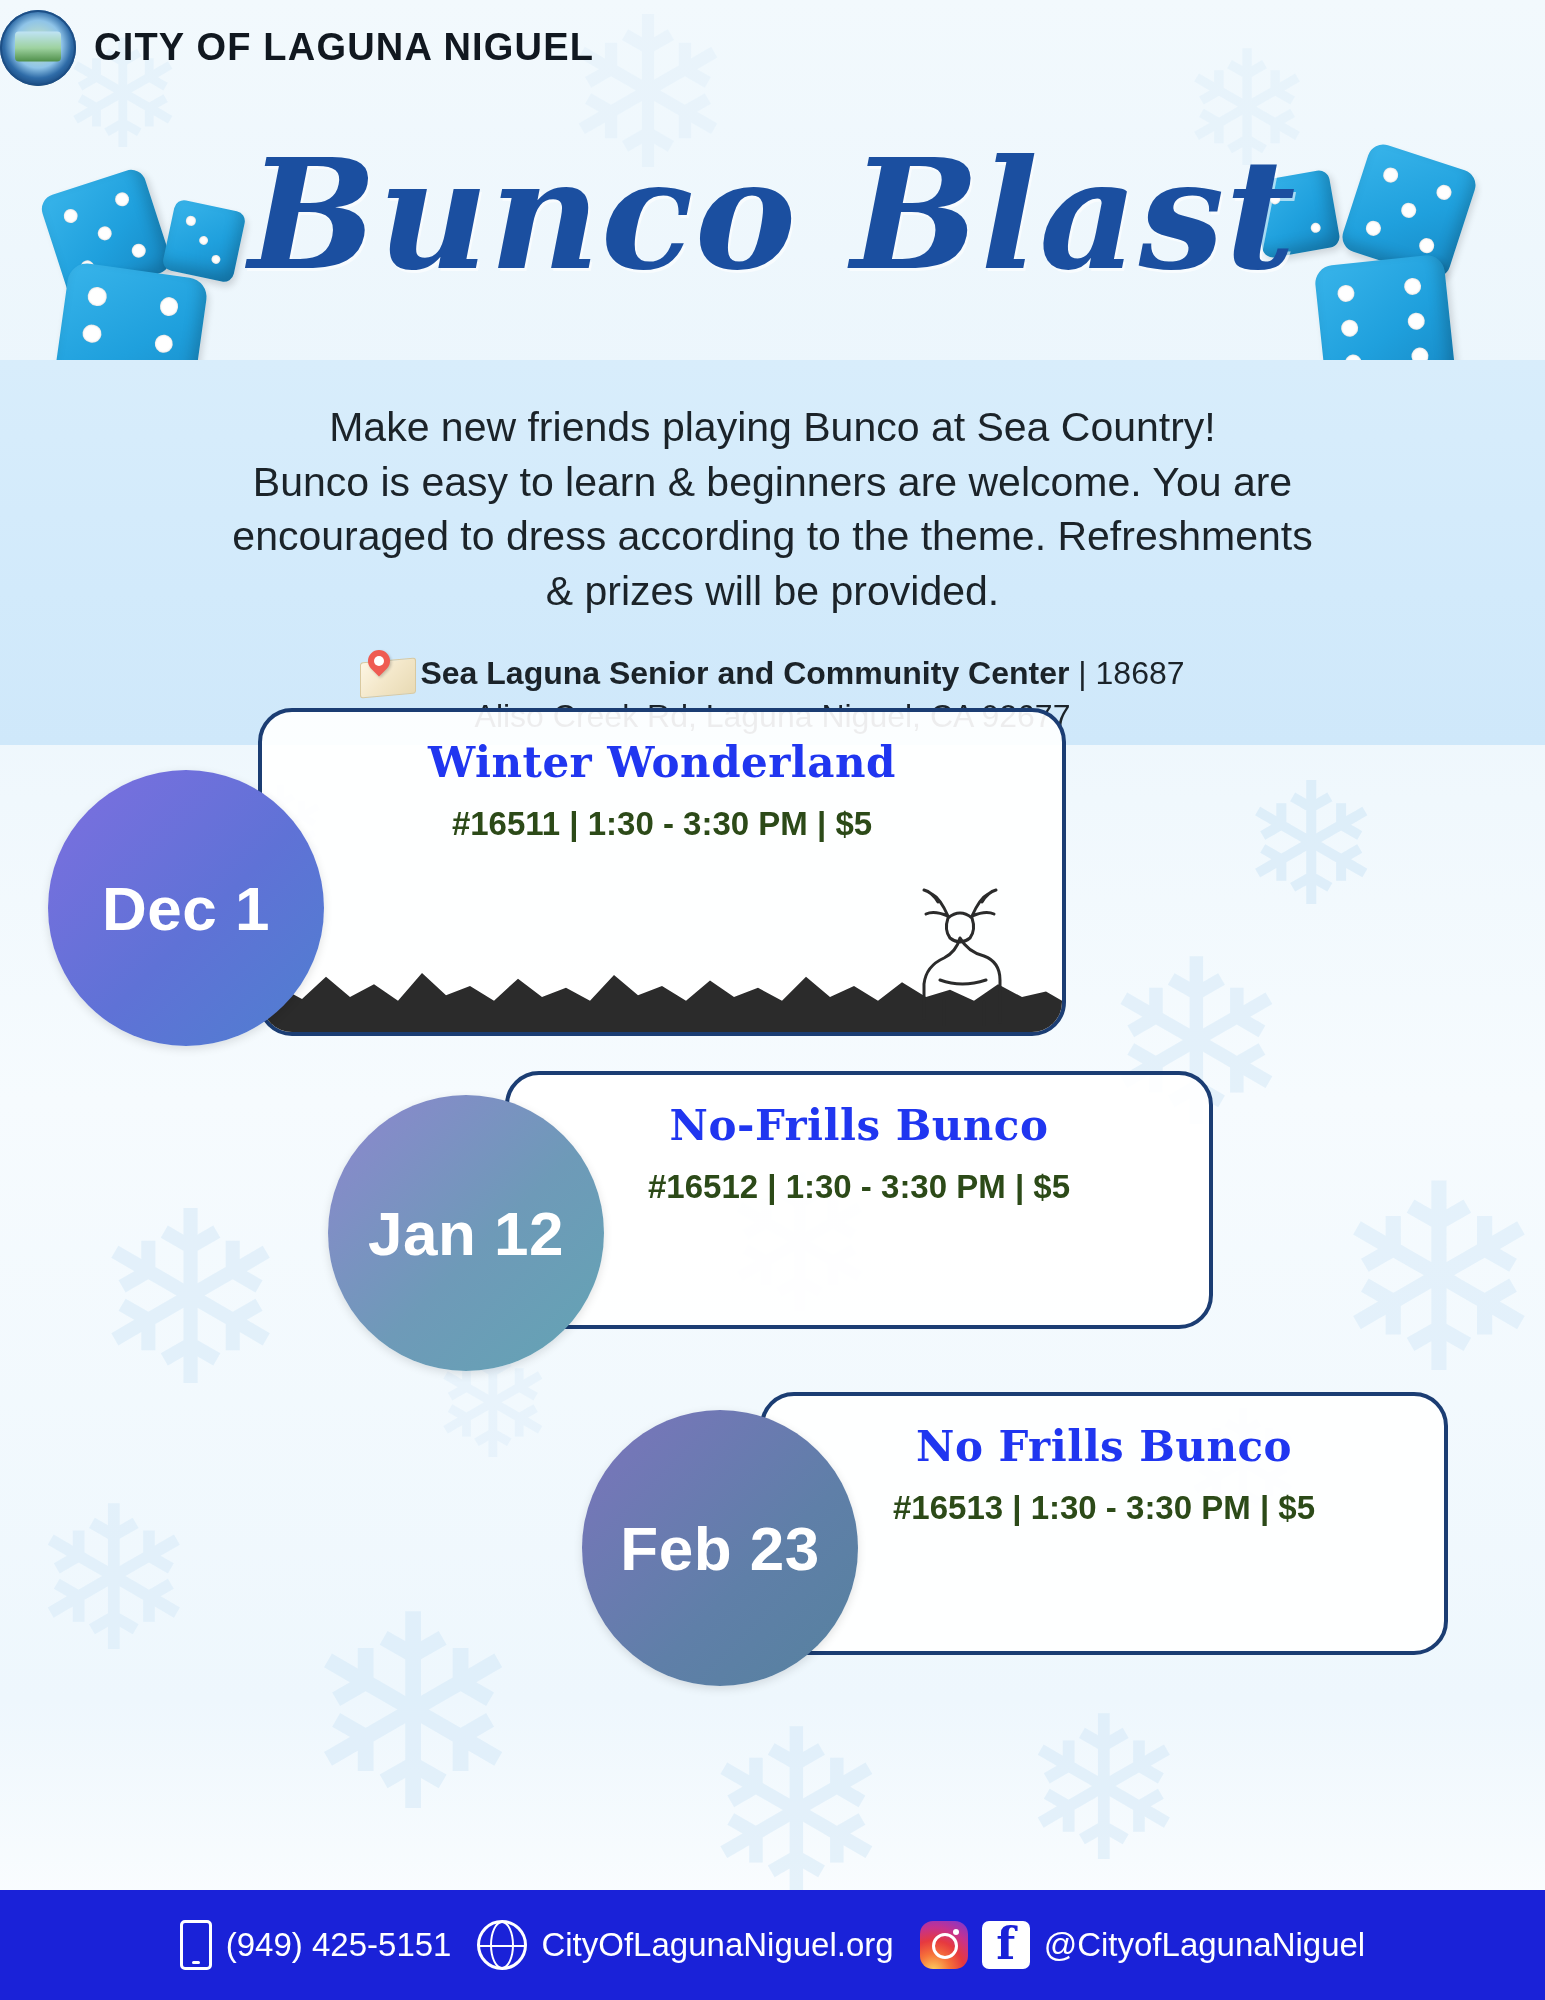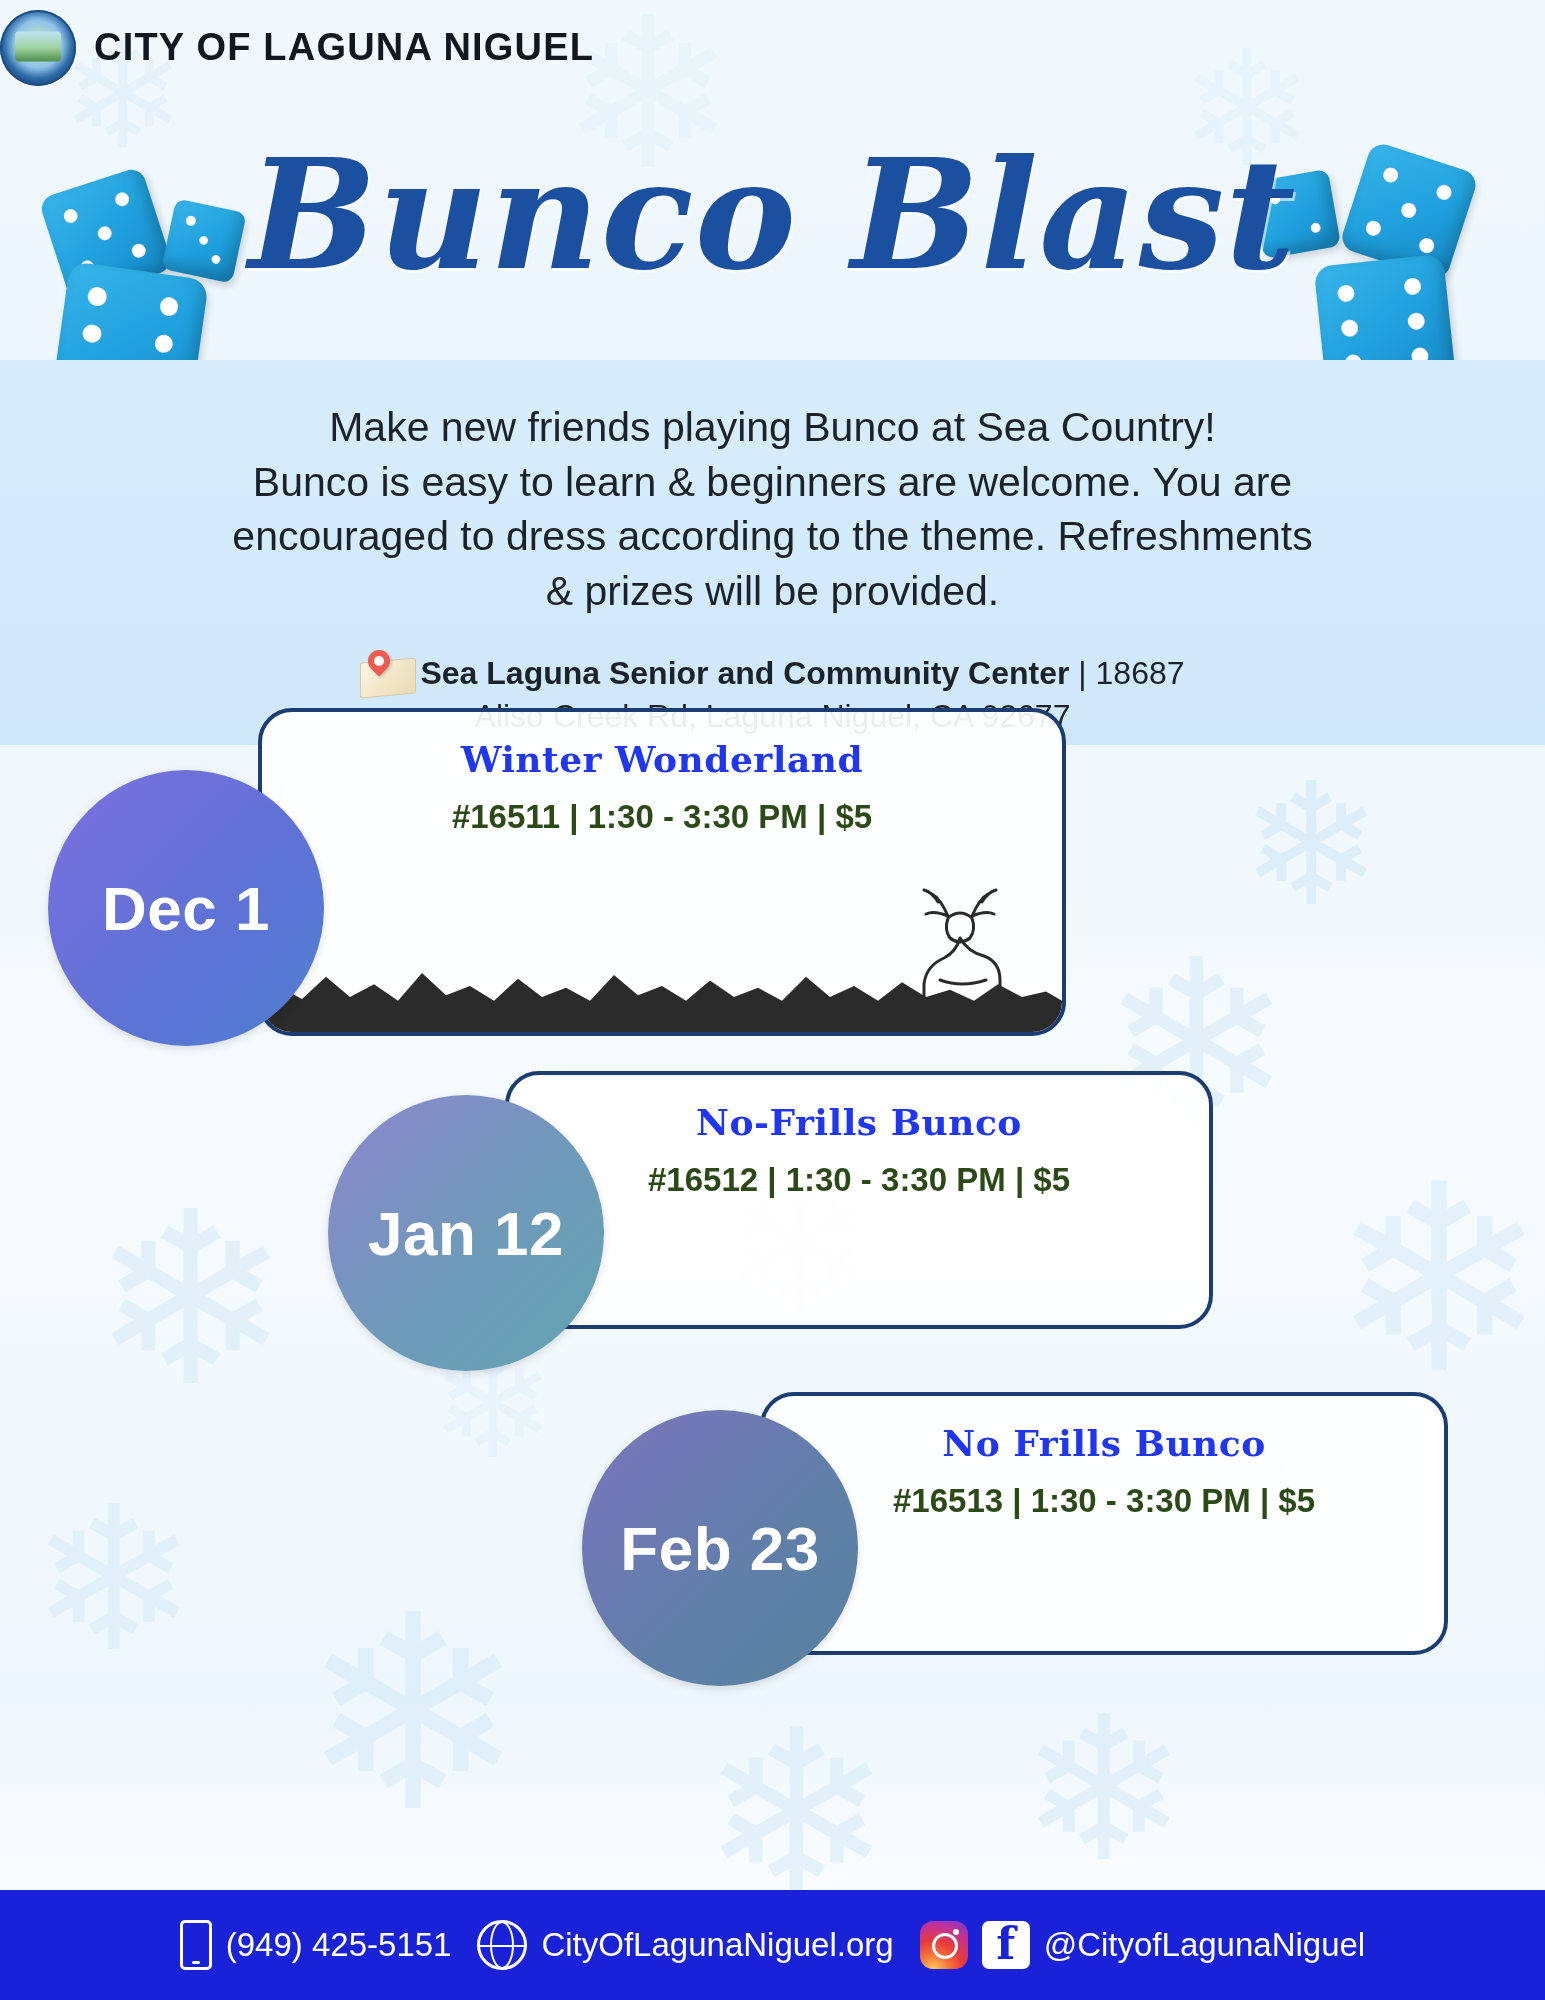--- a/index.html
+++ b/index.html
@@ -196,21 +196,21 @@
     border: 4px solid #1b3d73;
     border-radius: 34px;
     background: rgba(255,255,255,.92);
     overflow: hidden;
     z-index: 2;
   }
   .card-title {
     text-align: center;
     font-family: "DejaVu Serif", serif;
     font-weight: bold;
-    font-size: 36px;
+    font-size: 42px;
     color: #2036f0;
     margin-top: 26px;
     letter-spacing: .5px;
   }
   .card-sub {
     text-align: center;
     font-size: 33px;
     font-weight: bold;
     color: #2c4a18;
     margin-top: 18px;

